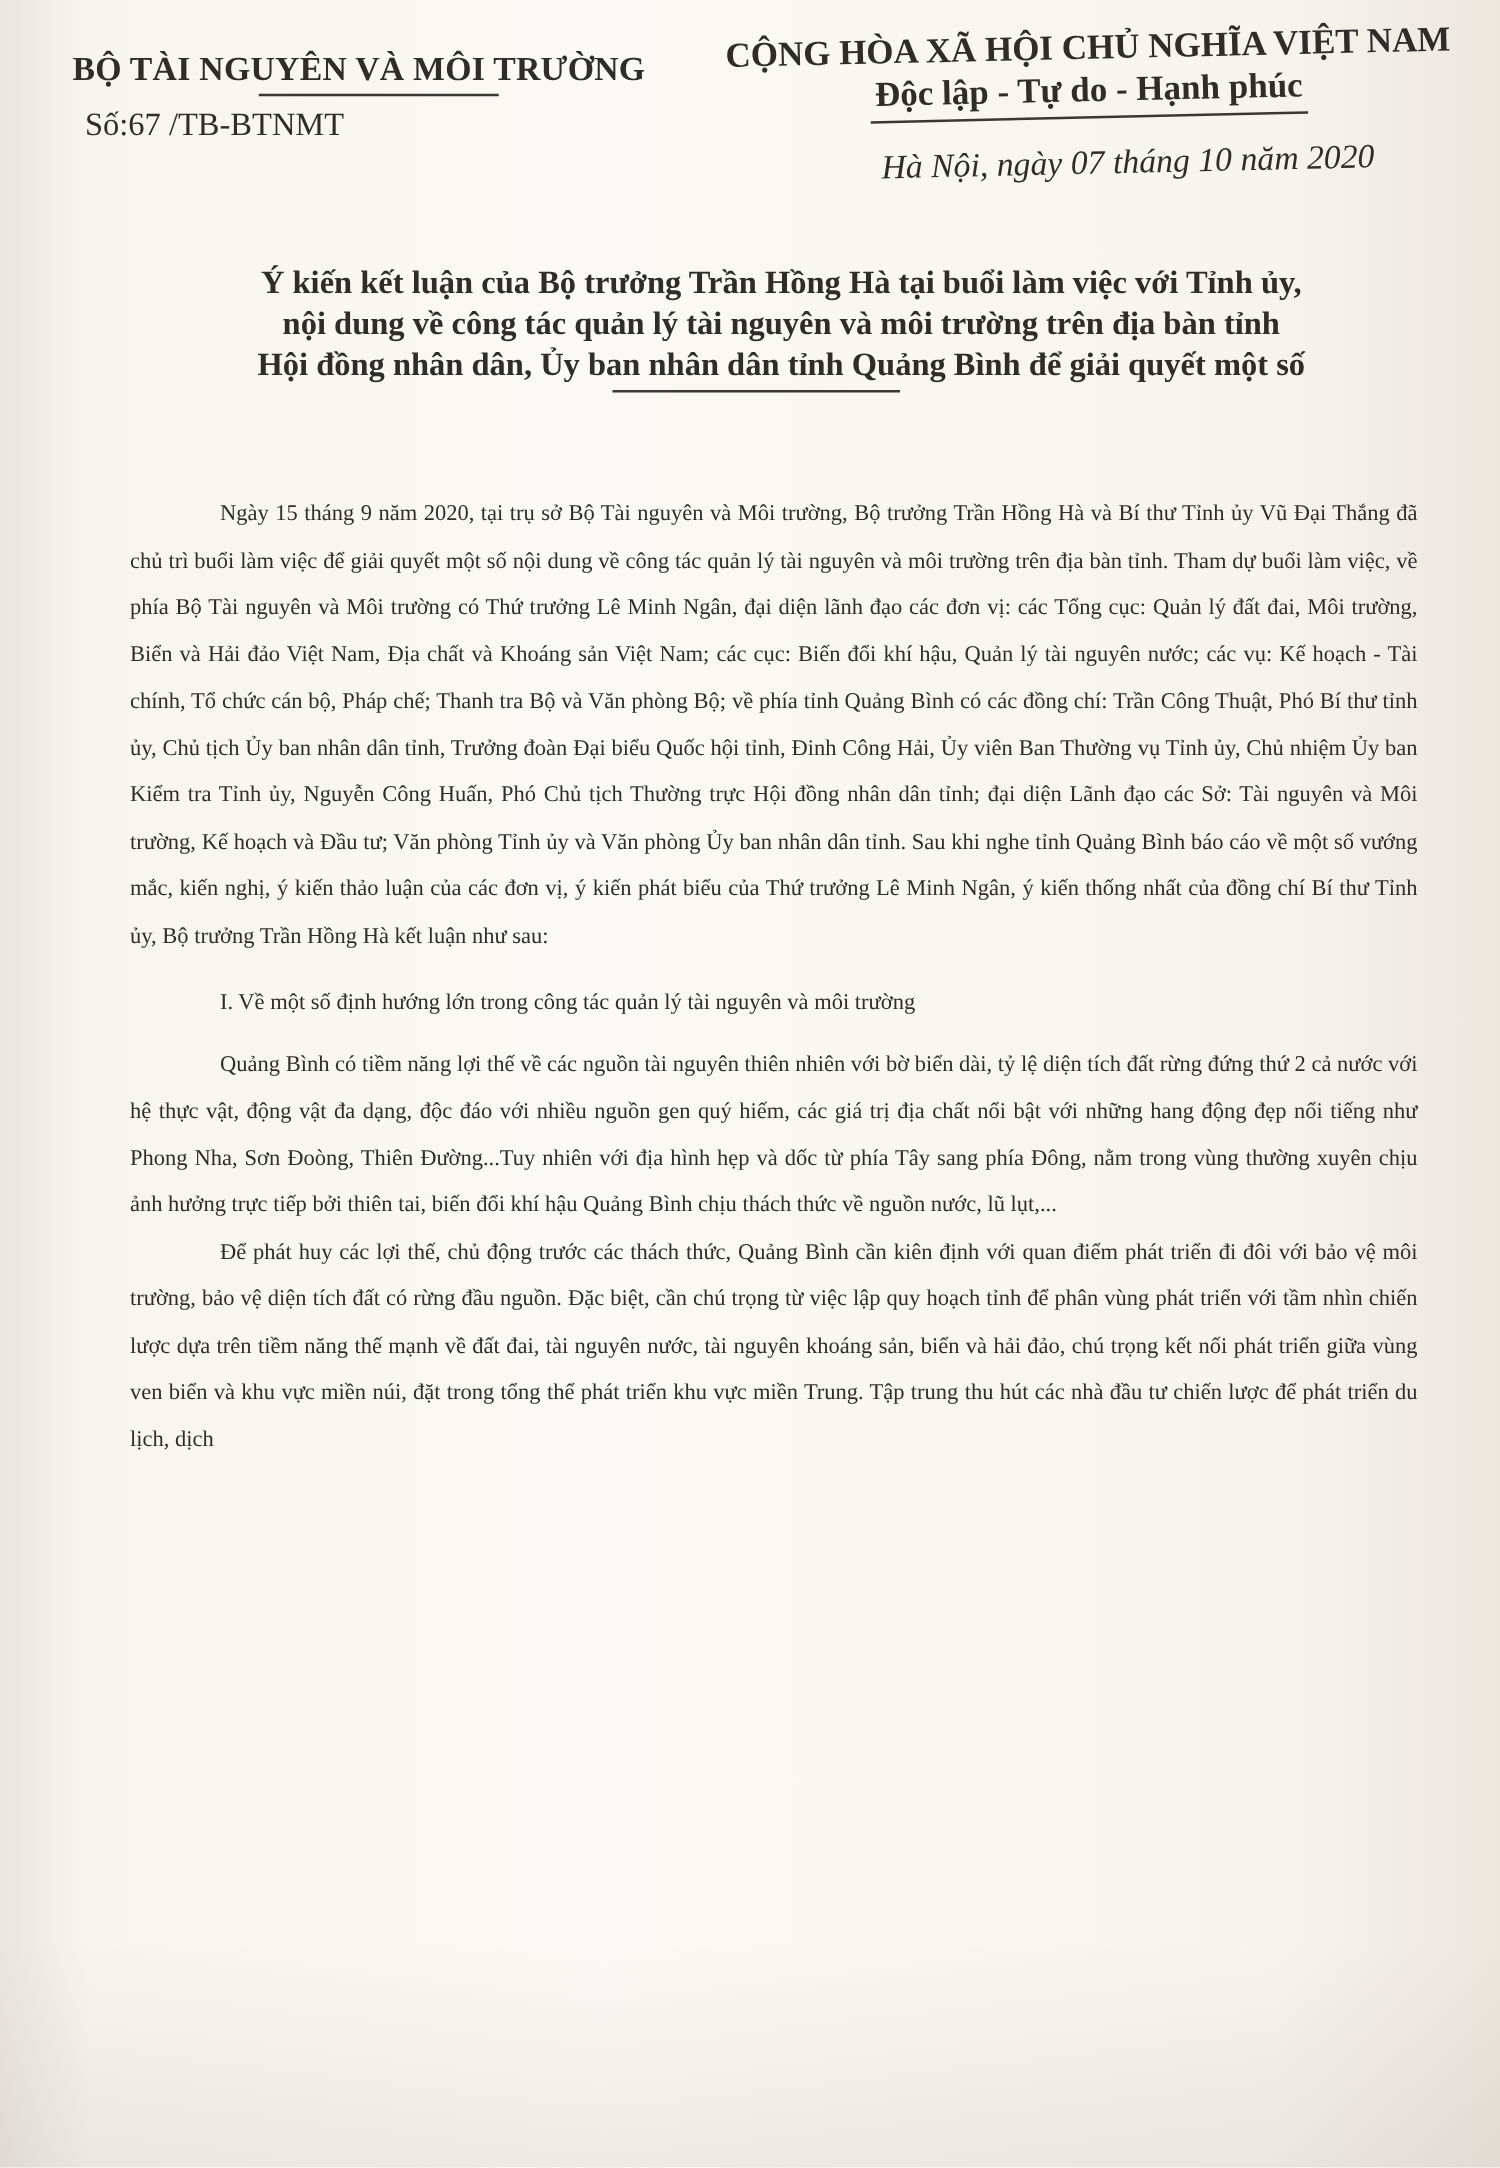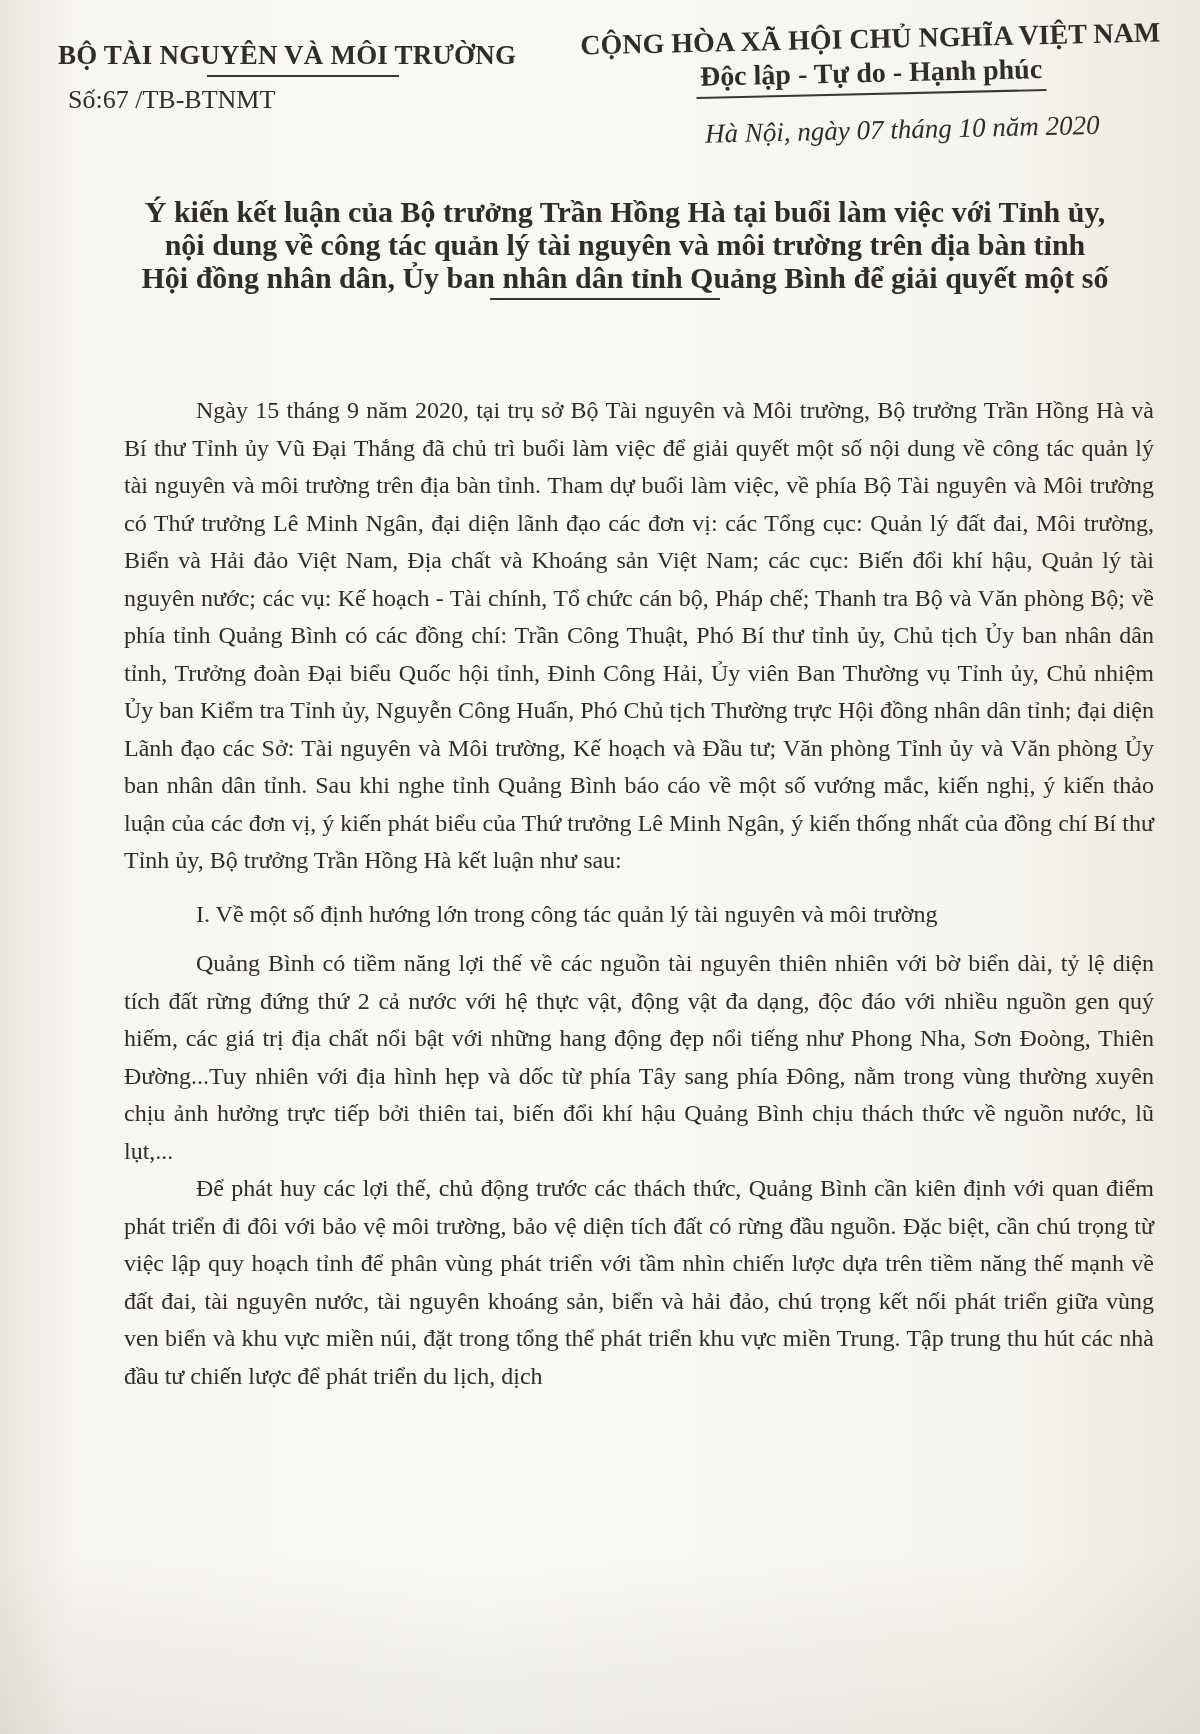--- a/index.html
+++ b/index.html
@@ -21,23 +21,23 @@
   .agency-name { font-weight: bold; font-size: 27px; letter-spacing: 0.2px; white-space: nowrap; }
   .agency-rule { width: 192px; height: 2px; background: #3a3734; margin: 4px auto 0; }
   .doc-number { font-size: 26px; margin-top: 8px; white-space: nowrap; padding-left: 10px; }
   .nation { position: absolute; left: 560px; top: 0; width: 620px; text-align: center; transform: rotate(-1.3deg); transform-origin: left top; }
   .nation-name { font-weight: bold; font-size: 28px; white-space: nowrap; }
   .motto { font-weight: bold; font-size: 28px; margin-top: 2px; white-space: nowrap; }
   .motto-rule { width: 350px; height: 2px; background: #3a3734; margin: 4px auto 0; }
   .date-line { font-style: italic; font-size: 27px; margin-top: 20px; white-space: nowrap; padding-left: 60px; }
   .title-block { position: absolute; left: 100px; width: 1050px; top: 193px; text-align: center; }
   .doc-type { font-weight: bold; font-size: 27px; }
-  .subject { font-weight: bold; font-size: 30px; line-height: 33px; margin-top: 2px; }
+  .subject { font-weight: bold; font-size: 26px; line-height: 33px; margin-top: 16px; }
   .subject-rule { width: 230px; height: 2px; background: #3a3734; margin: 4px auto 0; position: relative; left: -20px; }
-  .body-text { position: absolute; left: 124px; width: 1030px; top: 392px; font-size: 24px; line-height: 37.5px; text-align: justify; }
+  .body-text { position: absolute; left: 104px; width: 1030px; top: 392px; font-size: 18px; line-height: 37.5px; text-align: justify; }
   .para { margin: 0 0 0 0; text-indent: 72px; }
   .para + .para { }
   .section-heading { font-weight: normal; text-indent: 72px; margin: 16px 0 12px; }
 </style>
 </head>
 <body>
 
 <div class="page">
 
   <div class="header">

